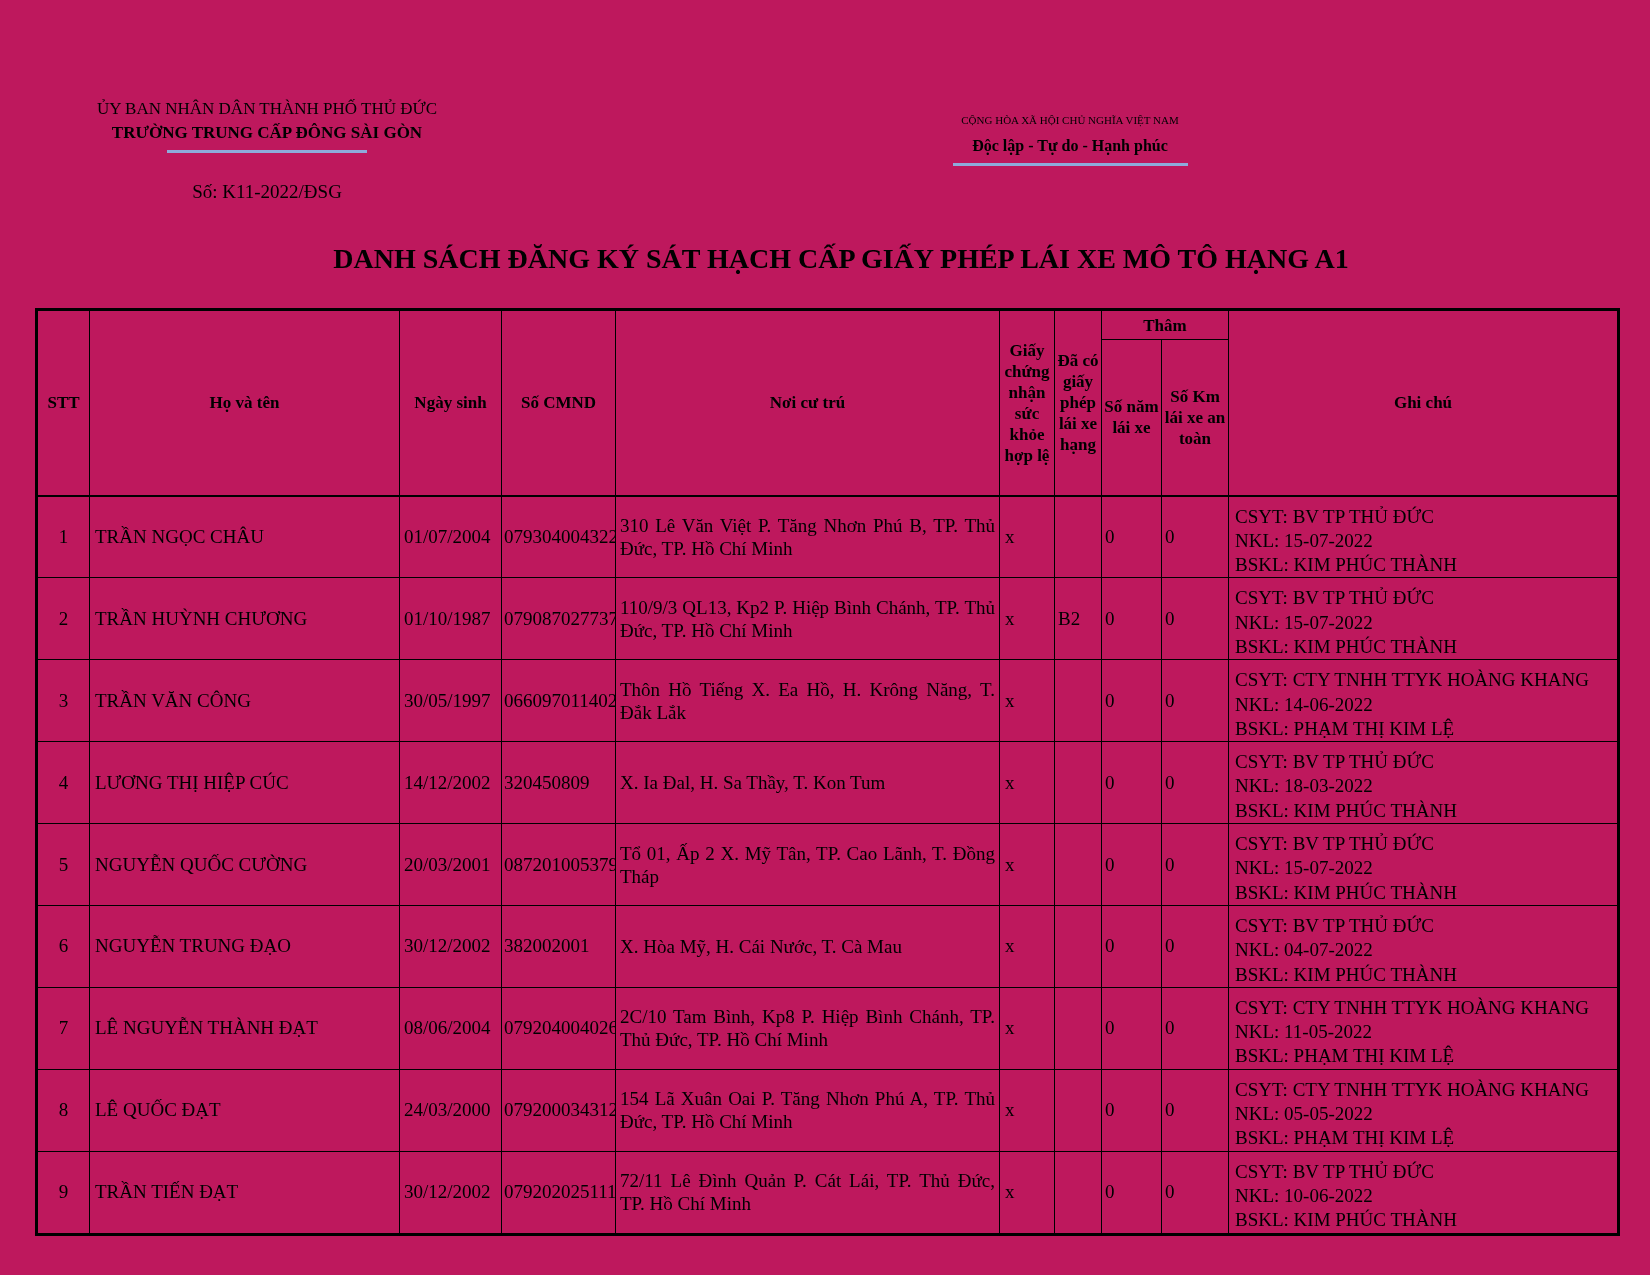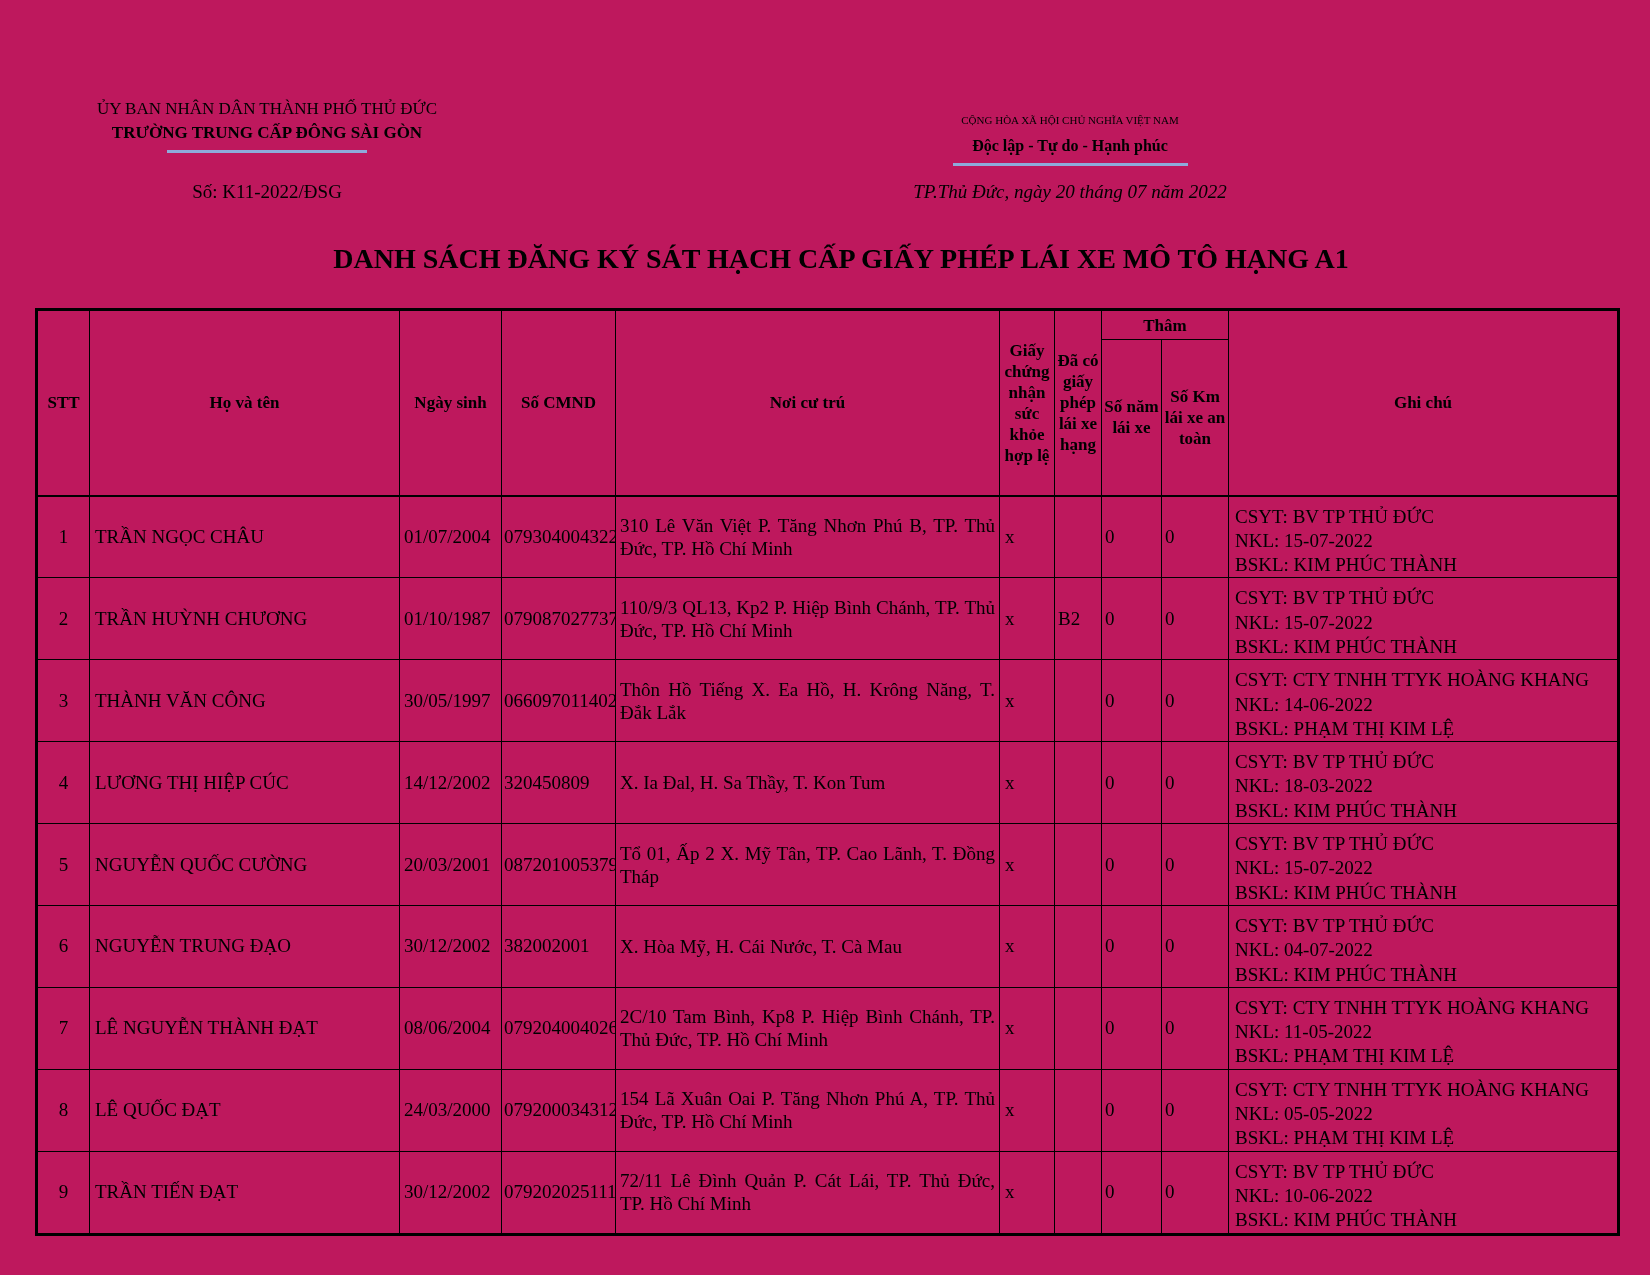--- a/index.html
+++ b/index.html
@@ -67,21 +67,20 @@
     <div class="org1">ỦY BAN NHÂN DÂN THÀNH PHỐ THỦ ĐỨC</div>
     <div class="org2">TRƯỜNG TRUNG CẤP ĐÔNG SÀI GÒN</div>
     <div class="rule rule-left" style="background: rgb(142, 170, 219);"></div>
     <div class="doc-num">Số: K11-2022/ĐSG</div>
   </div>
 
   <div class="hdr-right">
     <div class="nat1">CỘNG HÒA XÃ HỘI CHỦ NGHĨA VIỆT NAM</div>
     <div class="motto">Độc lập - Tự do - Hạnh phúc</div>
     <div class="rule rule-right" style="background: rgb(142, 170, 219);"></div>
-    <div class="date-line">TP.Thủ Đức, ngày 20 tháng 07 năm 2022</div>
   </div>
 
   <div class="title">DANH SÁCH ĐĂNG KÝ SÁT HẠCH CẤP GIẤY PHÉP LÁI XE MÔ TÔ HẠNG A1</div>
 
   <table class="main-table">
     <colgroup>
       <col style="width:53px">
         <col style="width:310px">
         <col style="width:102px">
         <col style="width:114px">
@@ -139,21 +138,21 @@
     <td class="c-km">0</td>
     <td class="c-notes">
             <div class="note-line">CSYT: BV TP THỦ ĐỨC</div>
             <div class="note-line">NKL: 15-07-2022</div>
             <div class="note-line">BSKL: KIM PHÚC THÀNH</div>
           </td>
   </tr>
 
   <tr>
     <td class="c-stt">3</td>
-    <td class="c-name">THÀNH VĂN CÔNG</td>
+    <td class="c-name">TRẦN VĂN CÔNG</td>
     <td class="c-dob">30/05/1997</td>
     <td class="c-cmnd">066097011402</td>
     <td class="c-address">Thôn Hồ Tiếng X. Ea Hồ, H. Krông Năng, T. Đắk Lắk</td>
     <td class="c-health">x</td>
     <td class="c-license"></td>
     <td class="c-years">0</td>
     <td class="c-km">0</td>
     <td class="c-notes">
             <div class="note-line">CSYT: CTY TNHH TTYK HOÀNG KHANG</div>
             <div class="note-line">NKL: 14-06-2022</div>

